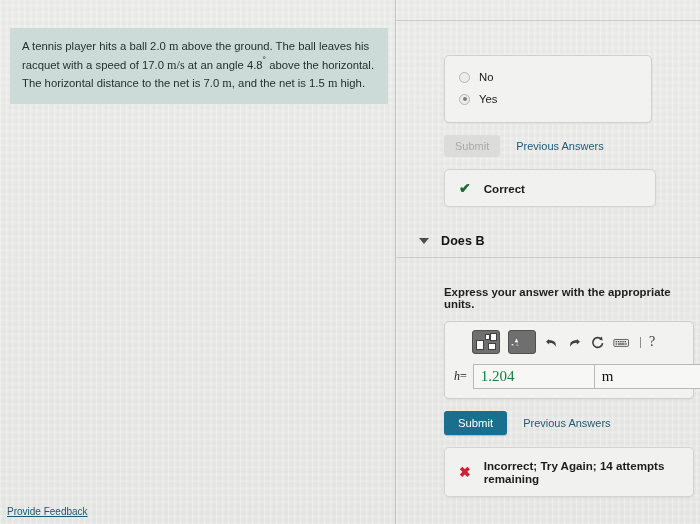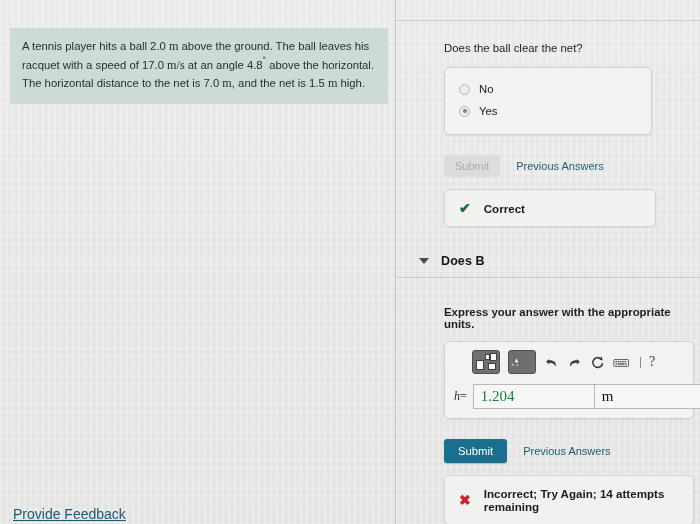--- a/index.html
+++ b/index.html
@@ -127,21 +127,21 @@
     width: 4px; height: 4px;
     border-radius: 50%;
     background: #7d7f7d;
   }
 
   .btn-row {
     display: flex;
     align-items: center;
     gap: 16px;
     margin-left: 48px;
-    margin-top: 20px;
+    margin-top: 12px;
   }
   .btn-disabled {
     background: #dcdcda;
     color: #a9aba8;
     border: none;
     border-radius: 3px;
     font-size: 11px;
     padding: 5px 11px;
     font-family: "Liberation Sans", sans-serif;
   }
@@ -275,23 +275,23 @@
     border-left: none;
     font-family: "Liberation Serif", serif;
     font-size: 15px;
     padding: 3px 7px;
     box-sizing: border-box;
     color: #111;
     outline: none;
   }
   .feedback {
     position: absolute;
-    left: 13px;
+    left: 7px;
     top: 506px;
-    font-size: 14px;
+    font-size: 10px;
     color: #1d5a74;
     text-decoration: underline;
     cursor: pointer;
   }
 </style>
 </head>
 <body>
 
 <div class="page">
   <div class="noise"></div>
@@ -302,21 +302,20 @@
     <span>a speed of 17.0 </span><span class="unit">m/s</span><span> at an angle 4.8</span><span class="deg">°</span><span> above the horizontal. The horizontal distance</span>
     <span>to the net is 7.0 </span><span class="unit">m</span><span>, and the net is 1.5 </span><span class="unit">m</span><span> high.</span>
   </div>
 
   <div class="right">
 
     <div style="padding-top:14px;">
       <div class="hairline"></div>
 
       <div style="height:21px;"></div>
-      <div class="q-text">Does the ball clear the net?</div>
 
       <div style="height:13px;"></div>
       <div class="answer-box">
         <div class="radio-row">
           <span class="radio"></span>
           <span>No</span>
         </div>
         <div class="radio-row">
           <span class="radio checked"></span>
           <span>Yes</span>

